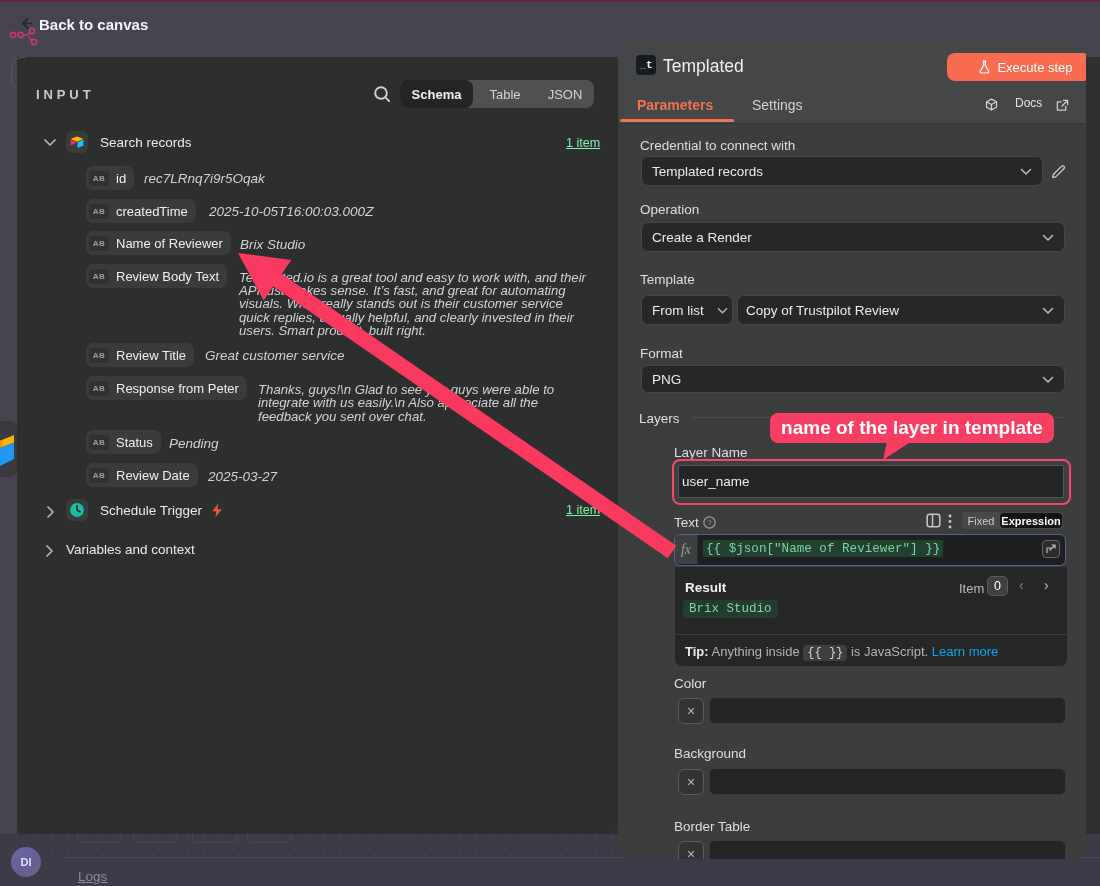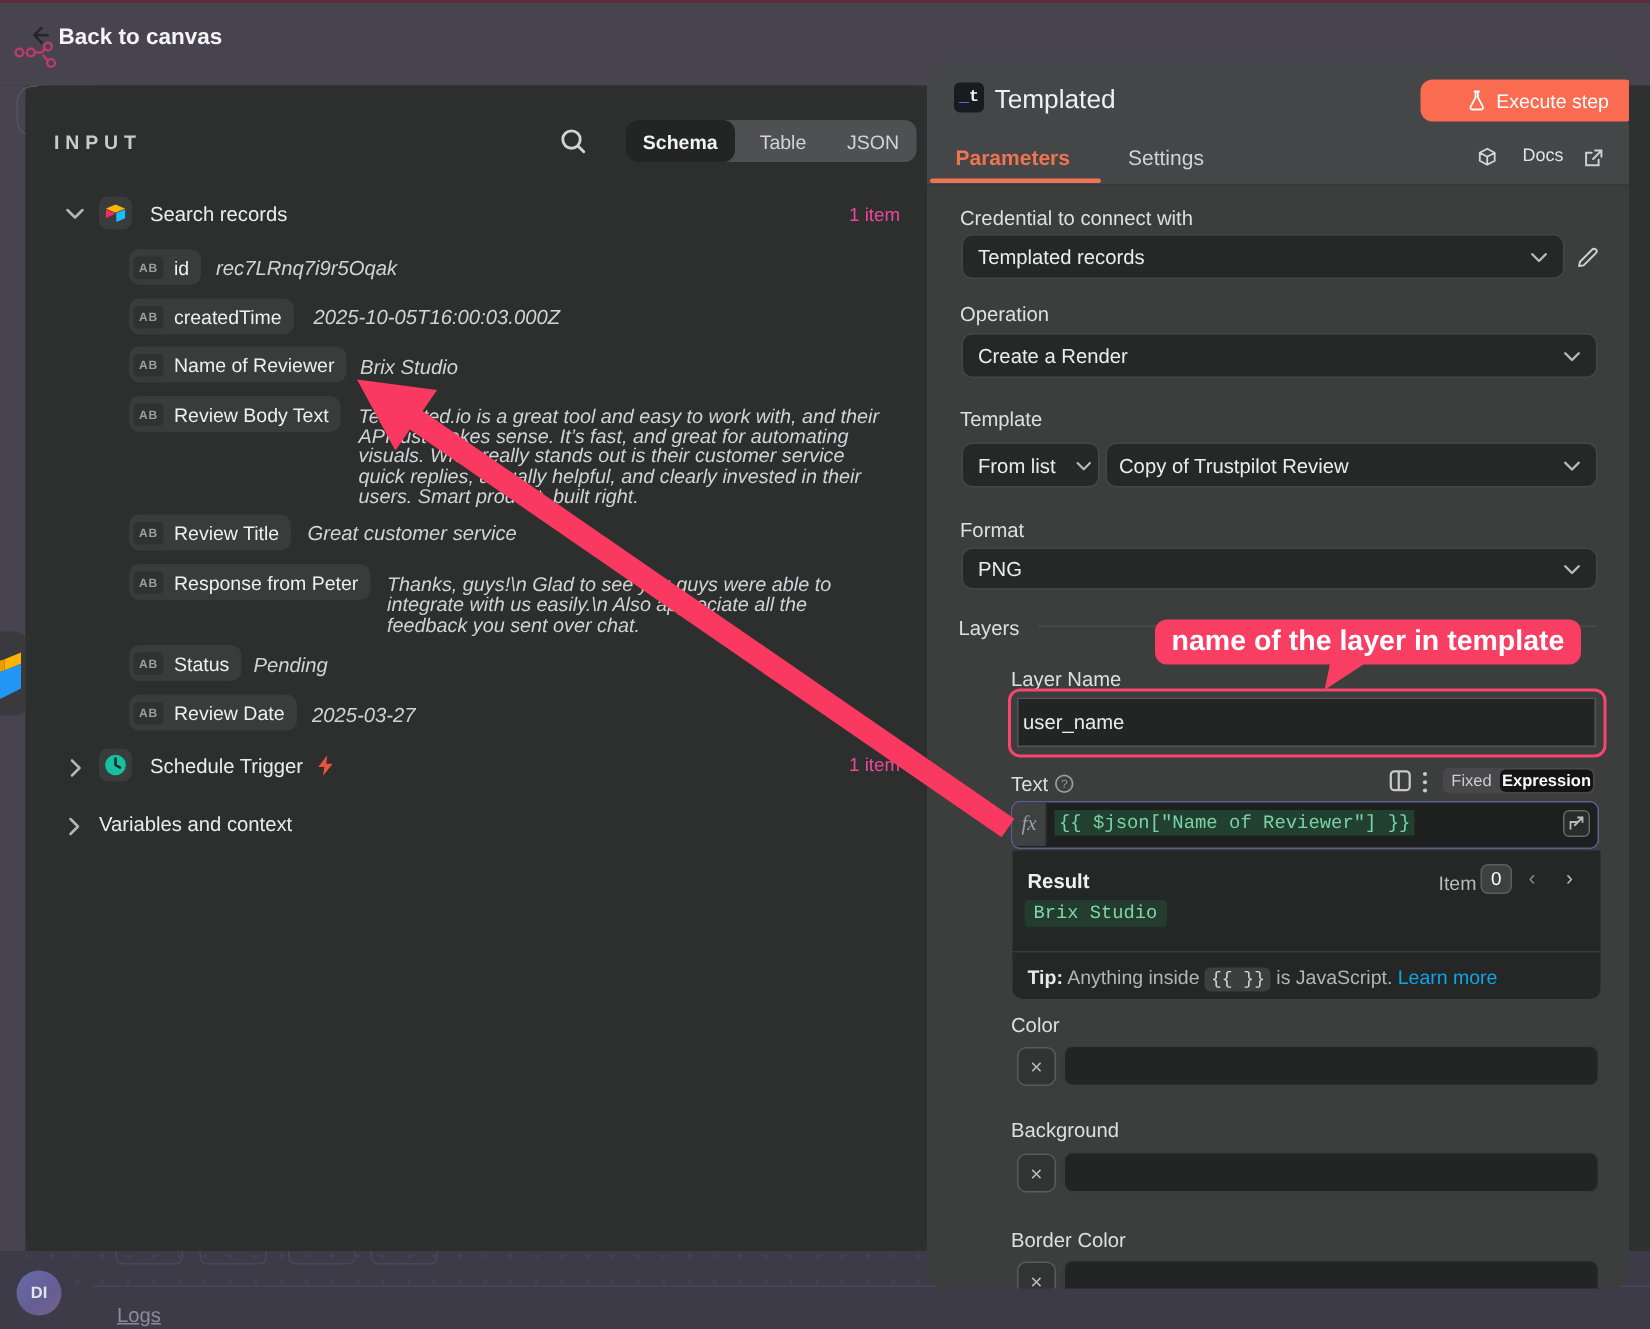--- a/index.html
+++ b/index.html
@@ -21,35 +21,35 @@
      background:linear-gradient(140deg,#6669a7 10%,#655d94 60%,#78658a 100%);
      color:#e3e3ee; font-size:11px; font-weight:700; display:flex; align-items:center; justify-content:center; }
   #logstext { left:78px; top:869px; color:#8d899c; font-size:13.5px;text-decoration:underline; }
   #rightstrip { left:1086px; top:57px; width:14px; height:802px; background:#2f3030; }
   #nodeoutline { left:11px; top:57px; width:60px; height:34px; border:1.5px solid #56525f; border-radius:11px; }
   #canvasnode { left:-10px; top:421px; width:28px; height:56px; background:#3a3a3e; border-radius:8px; }
 
   
   #inpanel { left:17px; top:57px; width:601px; height:777px; background:#2d2e2e; border-radius:12px; overflow:hidden; }
   #inpanel .hdr-label { left:19px; top:30px; color:#c9cacb; font-size:13px; font-weight:700; letter-spacing:3.9px; }
-  #tabgroup { position:absolute; left:400px; top:23px; width:194px; height:28px; background:#4f5052; border-radius:8px; display:flex; align-items:center; }
+  #tabgroup { position:absolute; left:383px; top:23px; width:194px; height:28px; background:#4f5052; border-radius:8px; display:flex; align-items:center; }
   #tabgroup .seg { height:28px; border-radius:8px; display:flex; align-items:center; justify-content:center; font-size:13px; color:#d3d3d5; }
   #tabgroup .seg.active { background:#232424; color:#f2f2f2; font-weight:700; }
 
   .pill { position:absolute; height:24px; background:#3a3b3b; border-radius:7px; display:inline-flex; align-items:center; padding:0 8px 0 3px; }
   .pill .ab { width:20px; height:15px; background:#303131; border-radius:3px; color:#9a9ea1; font-size:8px; font-weight:700;
       display:flex; align-items:center; justify-content:center; letter-spacing:.5px; margin-right:7px; }
   .pill .k { color:#efefef; font-size:13px; }
   .val { position:absolute; color:#d3d3d5; font-size:13.5px;font-style:italic; }
   .vml { font-size:13.2px; line-height:13.4px; }
   
   .treechev { position:absolute; }
   .nodeicon { position:absolute; width:22px; height:22px; background:#3a3b3b; border-radius:6px; display:flex; align-items:center; justify-content:center; }
   .treelabel { position:absolute; color:#ececec; font-size:13.5px; }
-  .item-count { position:absolute; color:#ec4899; font-size:12.5px; }
+  .item-count { position:absolute; color:#86efac; font-size:12.5px;text-decoration:underline; }
 
   
   #rpanel { left:618px; top:42px; width:468px; height:817px; background:#3c3d3d; border-radius:12px; overflow:hidden; }
   #rhdr { position:absolute; left:0; top:0; width:468px; height:81px; background:#454647; }
   #rtabline { position:absolute; left:0; top:81px; width:468px; height:1px; background:#343535; }
   .rlabel { position:absolute; color:#dfdfe1; font-size:13.5px; }
   .rsel { position:absolute; height:30px; background:#262727; border:1px solid #454646; border-radius:7px;
      color:#ececec; font-size:13.5px; display:flex; align-items:center; padding:0 10px; }
   .chev { position:absolute; }
   .xbtn { width:26px; height:26px; background:#323333; border:1px solid #5a5b5b; border-radius:6px;
@@ -290,21 +290,21 @@
     </div>
 
     <div class="rlabel" style="left:56px; top:634px;">Color</div>
     <div class="abs xbtn" style="left:60px; top:656px;">×</div>
     <div class="abs cinput" style="left:91px; top:655px;"></div>
 
     <div class="rlabel" style="left:56px; top:704px;">Background</div>
     <div class="abs xbtn" style="left:60px; top:727px;">×</div>
     <div class="abs cinput" style="left:91px; top:726px;"></div>
 
-    <div class="rlabel" style="left:56px; top:777px;">Border Color</div>
+    <div class="rlabel" style="left:56px; top:777px;">Border Table</div>
     <div class="abs xbtn" style="left:60px; top:799px;">×</div>
     <div class="abs cinput" style="left:91px; top:798px;"></div>
   </div>
 
   <div class="abs" style="left:770px; top:413px; width:284px; height:30px; background:#f83e63; border-radius:8px; color:#fff; font-size:19px; font-weight:700; display:flex; align-items:center; justify-content:center; z-index:30;">name of the layer in template</div>
   <svg class="abs" style="left:875px; top:441px; z-index:30;" width="40" height="20" viewBox="0 0 40 20">
     <path d="M12 0 L37 0 L8 19 Z" fill="#f83e63"></path>
   </svg>
 
   <svg class="abs" style="left:0; top:0; z-index:40; pointer-events:none;" width="1100" height="886" viewBox="0 0 1100 886">

